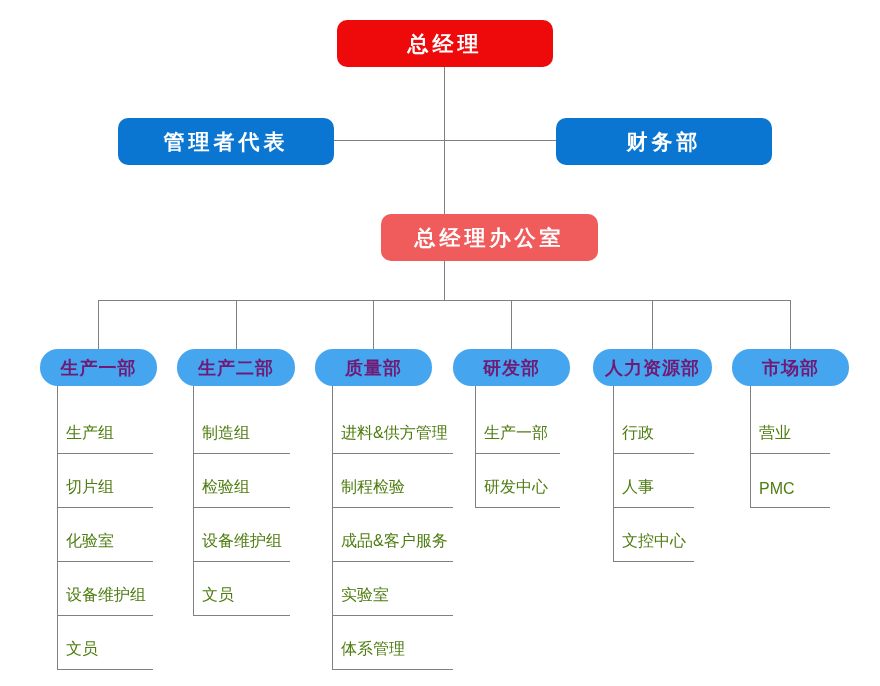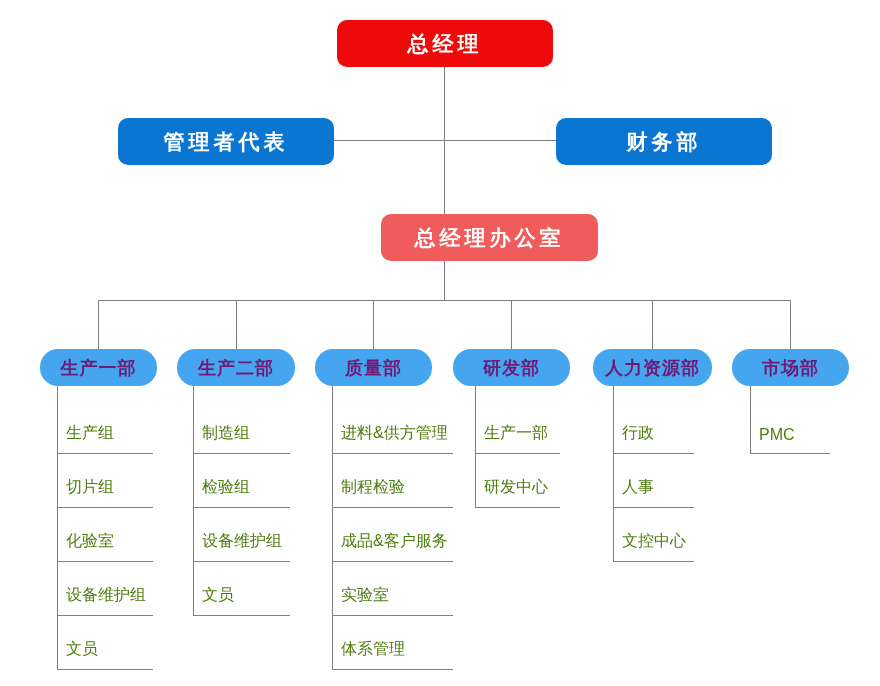--- a/index.html
+++ b/index.html
@@ -91,16 +91,17 @@
     <div class="sub-item">研发中心</div>
   </div>
 
   <div class="sublist" style="left:613px;width:81px">
     <div class="sub-item">行政</div>
     <div class="sub-item">人事</div>
     <div class="sub-item">文控中心</div>
   </div>
 
   <div class="sublist" style="left:750px;width:80px">
+    <div class="sub-item">营业</div>
     <div class="sub-item">PMC</div>
   </div>
 
 </div>
 
 </body></html>

